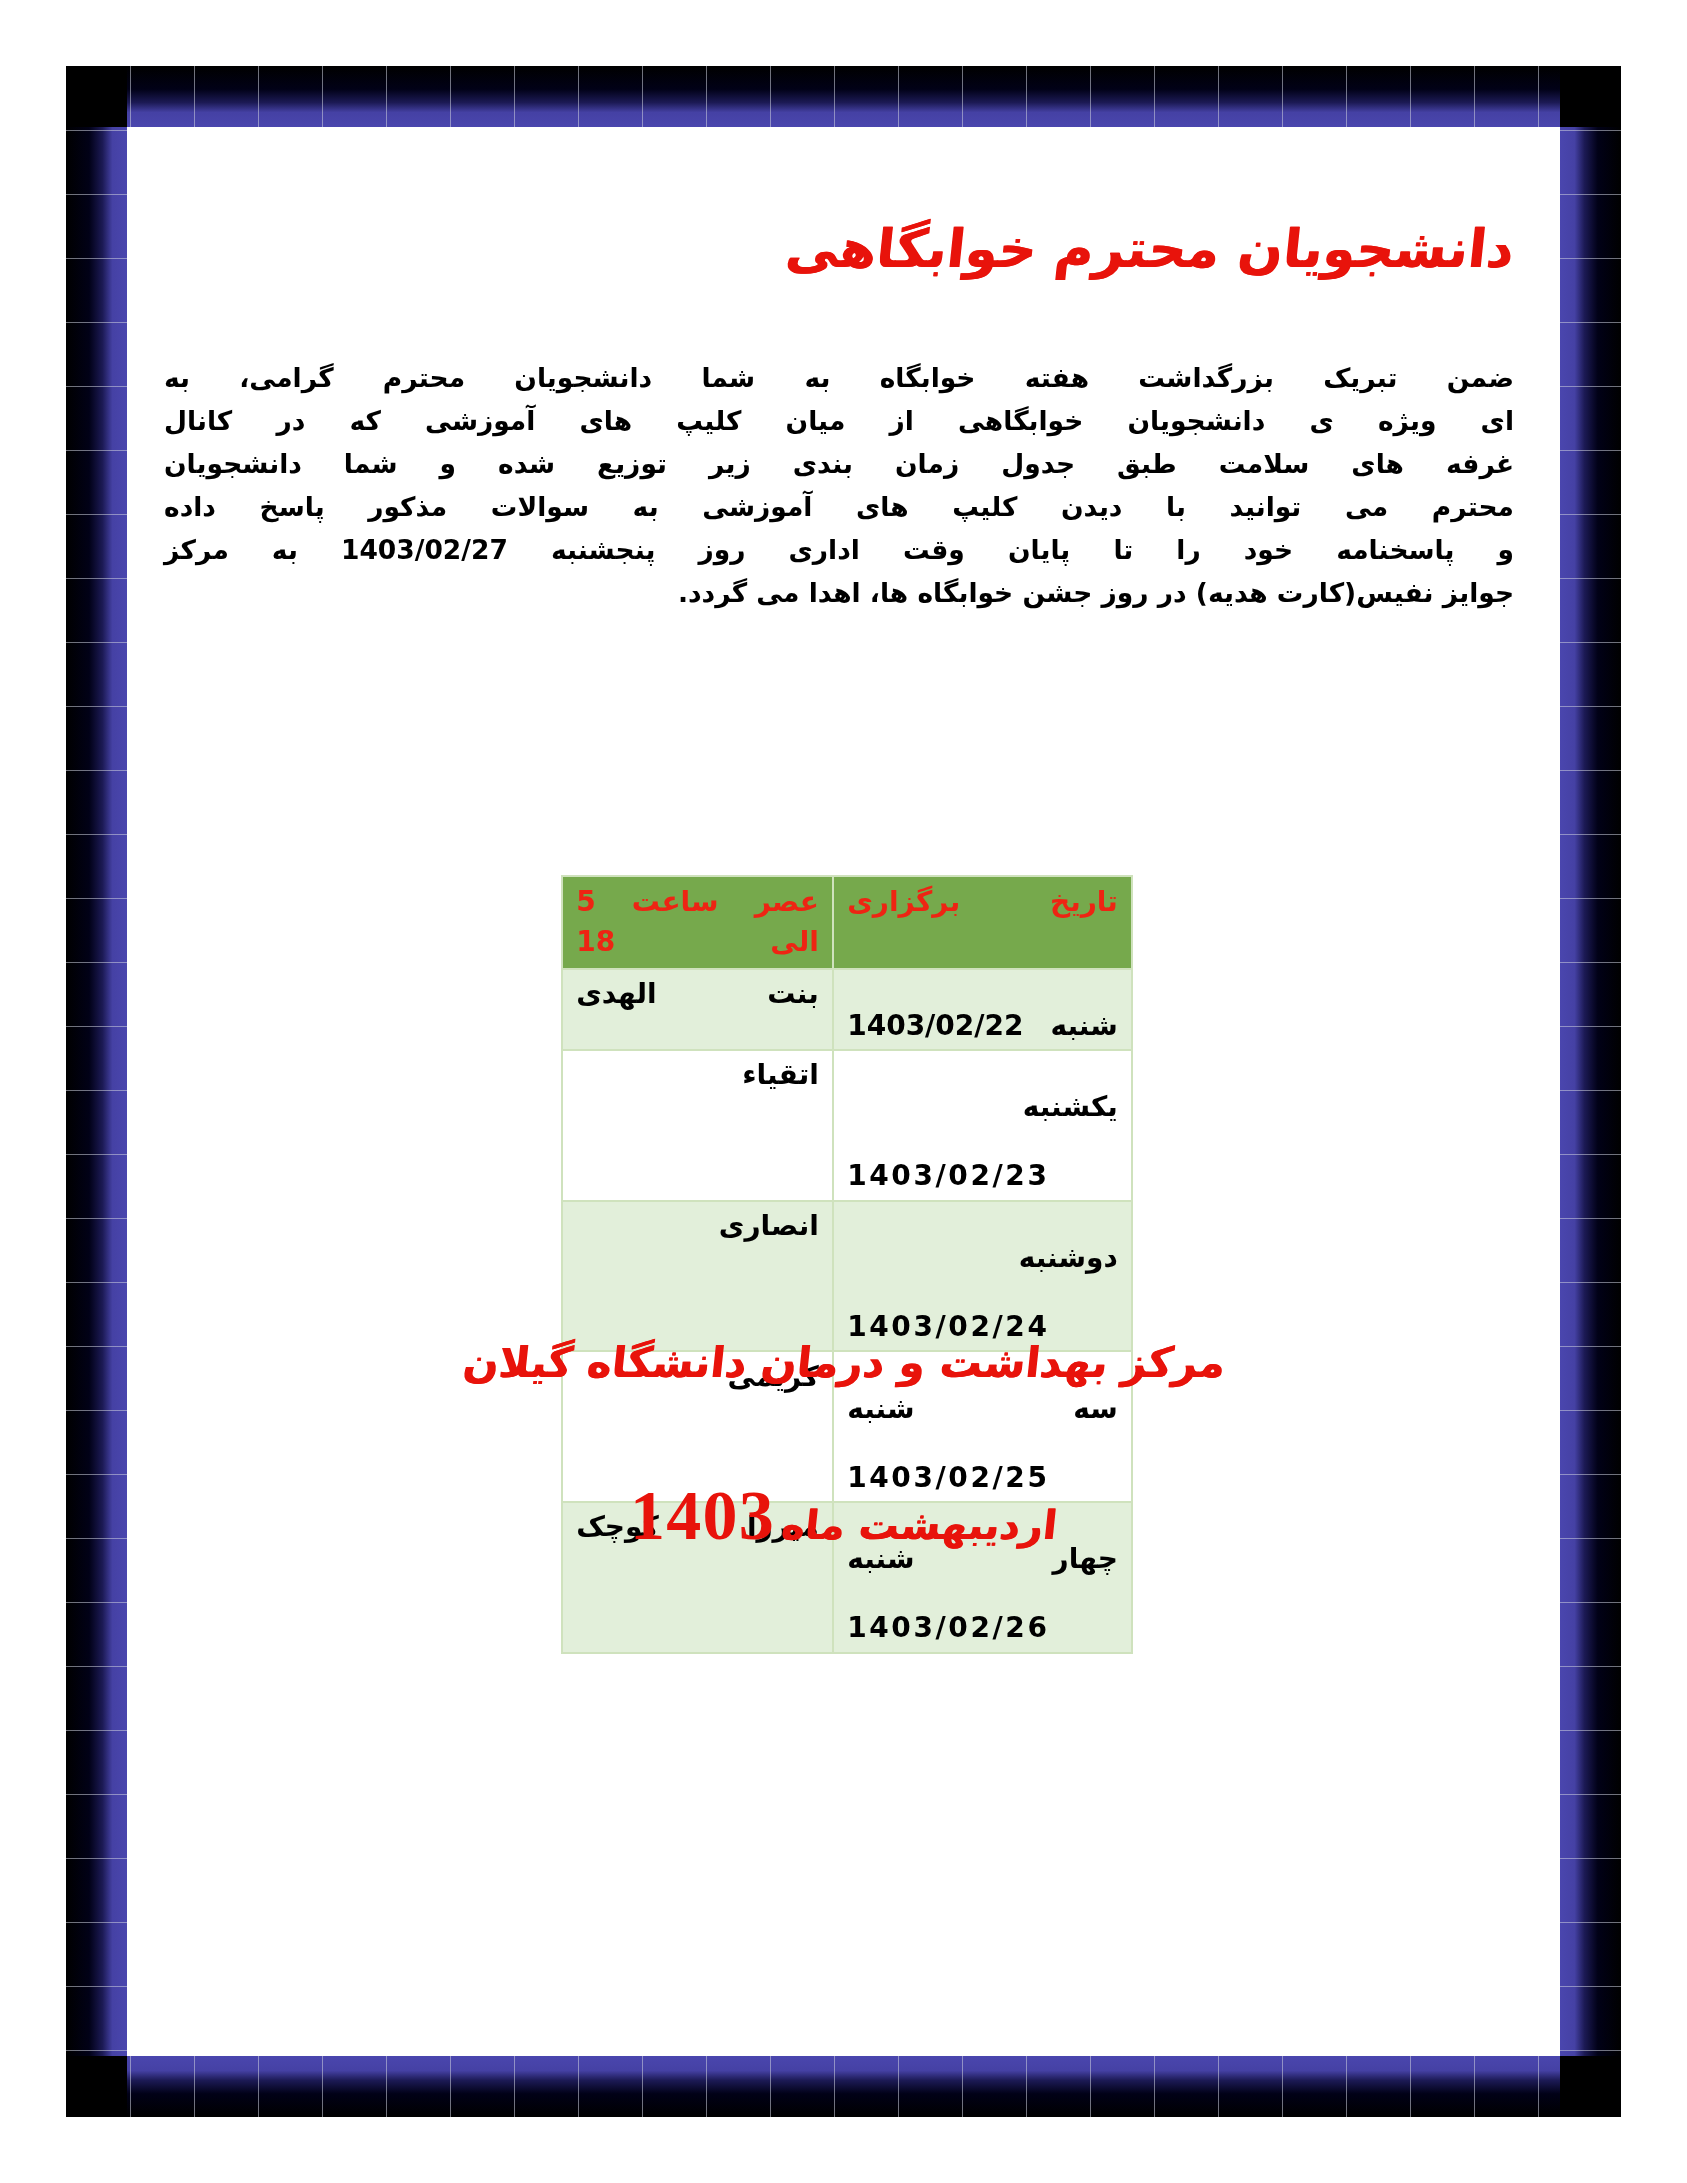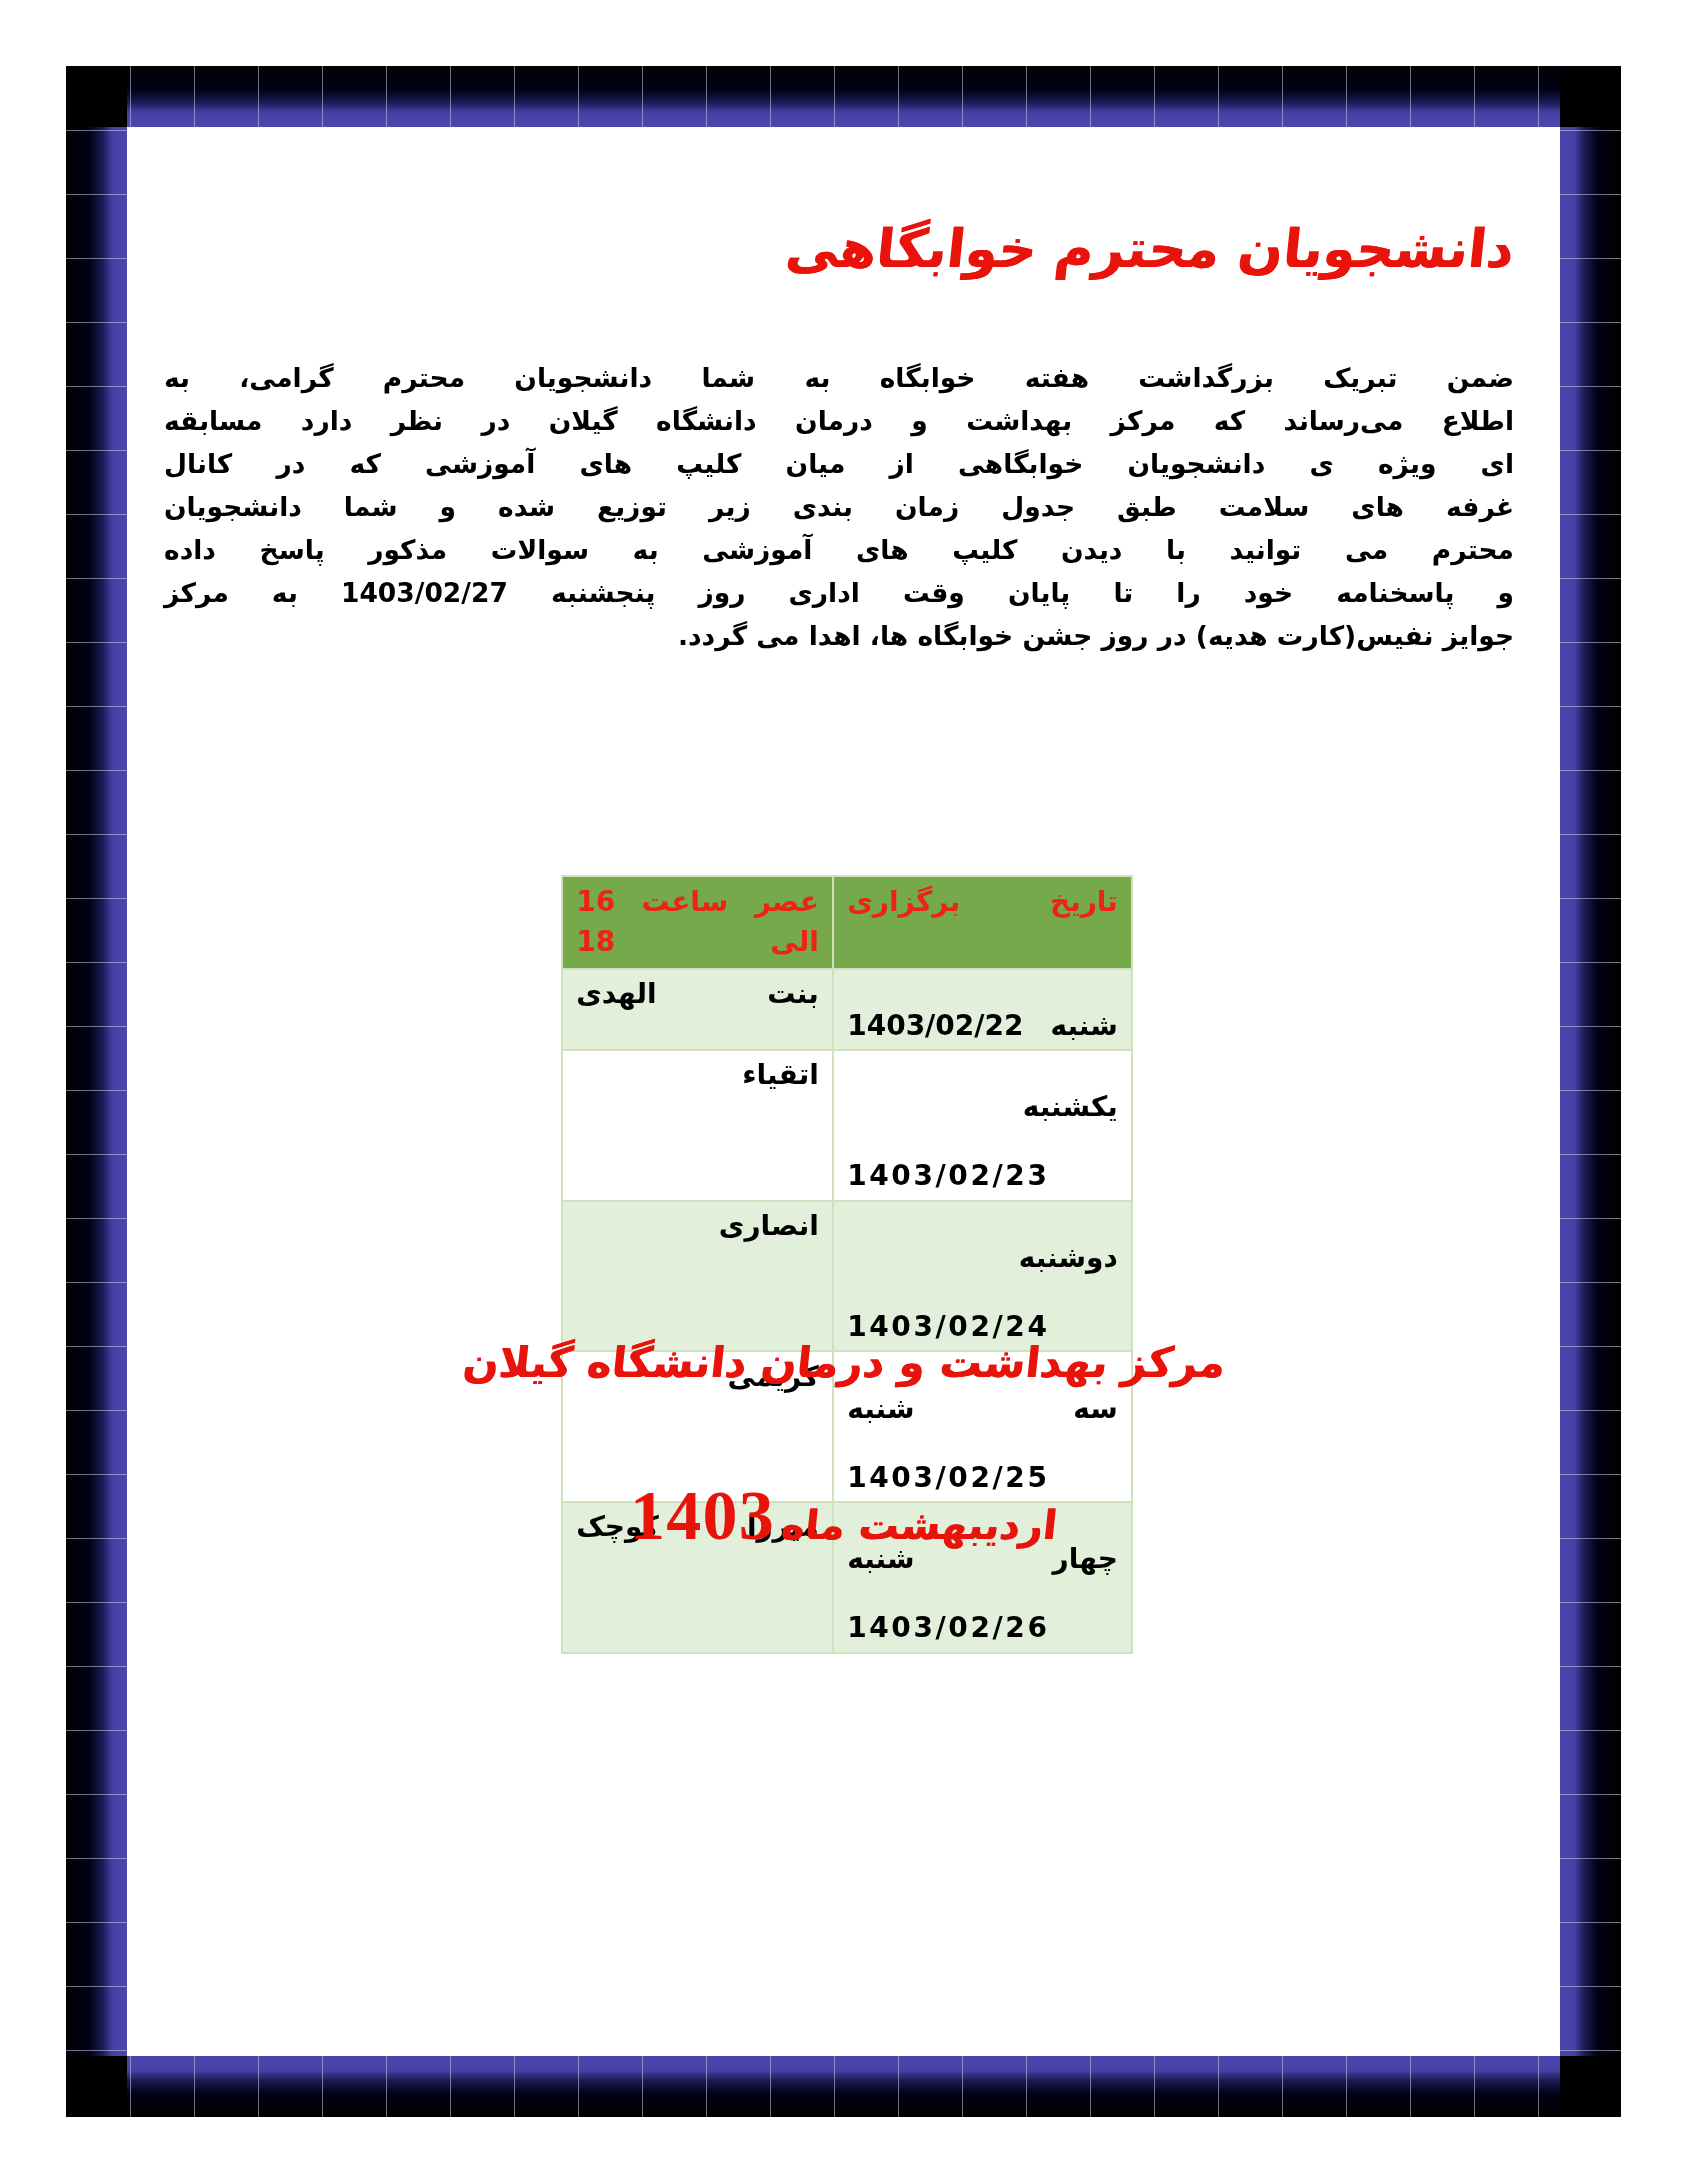--- a/index.html
+++ b/index.html
@@ -113,40 +113,39 @@
   <div class="bar bar-right"></div>
   <div class="corner c-tl"></div>
   <div class="corner c-tr"></div>
   <div class="corner c-bl"></div>
   <div class="corner c-br"></div>
 
   <div class="title-callig">دانشجویان محترم خوابگاهی</div>
 
   <div class="paragraph" id="paragraph">
       <div class="para-line">ضمن تبریک بزرگداشت هفته خوابگاه به شما دانشجویان محترم گرامی، به</div>
-      <div class="para-line">اطلاع می‌رساند که مرکز بهداشت و درمان دانشگاه گیلان در نظر دارد مسابقه</div>
       <div class="para-line">ای  ویژه ی دانشجویان خوابگاهی از میان کلیپ های آموزشی که در کانال</div>
       <div class="para-line">غرفه های سلامت طبق جدول زمان بندی زیر توزیع شده و شما دانشجویان</div>
       <div class="para-line">محترم می توانید با دیدن کلیپ های آموزشی به سوالات مذکور پاسخ داده</div>
       <div class="para-line">و پاسخنامه خود را تا پایان وقت اداری روز پنجشنبه 1403/02/27 به مرکز</div>
       <div class="para-line last">جوایز نفیس(کارت هدیه)  در روز جشن خوابگاه ها، اهدا می گردد.</div>
     </div>
 
   <table class="schedule">
     <colgroup>
         <col class="c-date">
         <col class="c-dorm">
       </colgroup>
     <thead>
       <tr>
         <th>
           <span class="hline">تاریخ برگزاری</span>
         </th>
         <th>
-          <span class="hline">عصر ساعت 16</span>
+          <span class="hline">عصر ساعت 5</span>
           <span class="hline">الی 18</span>
         </th>
       </tr>
     </thead>
     <tbody id="schedule-body">
     <tr>
       <td class="date-cell">
             <span class="cell-line">شنبه 1403/02/22</span>
           </td>
       <td class="dorm-cell">بنت الهدی</td>

